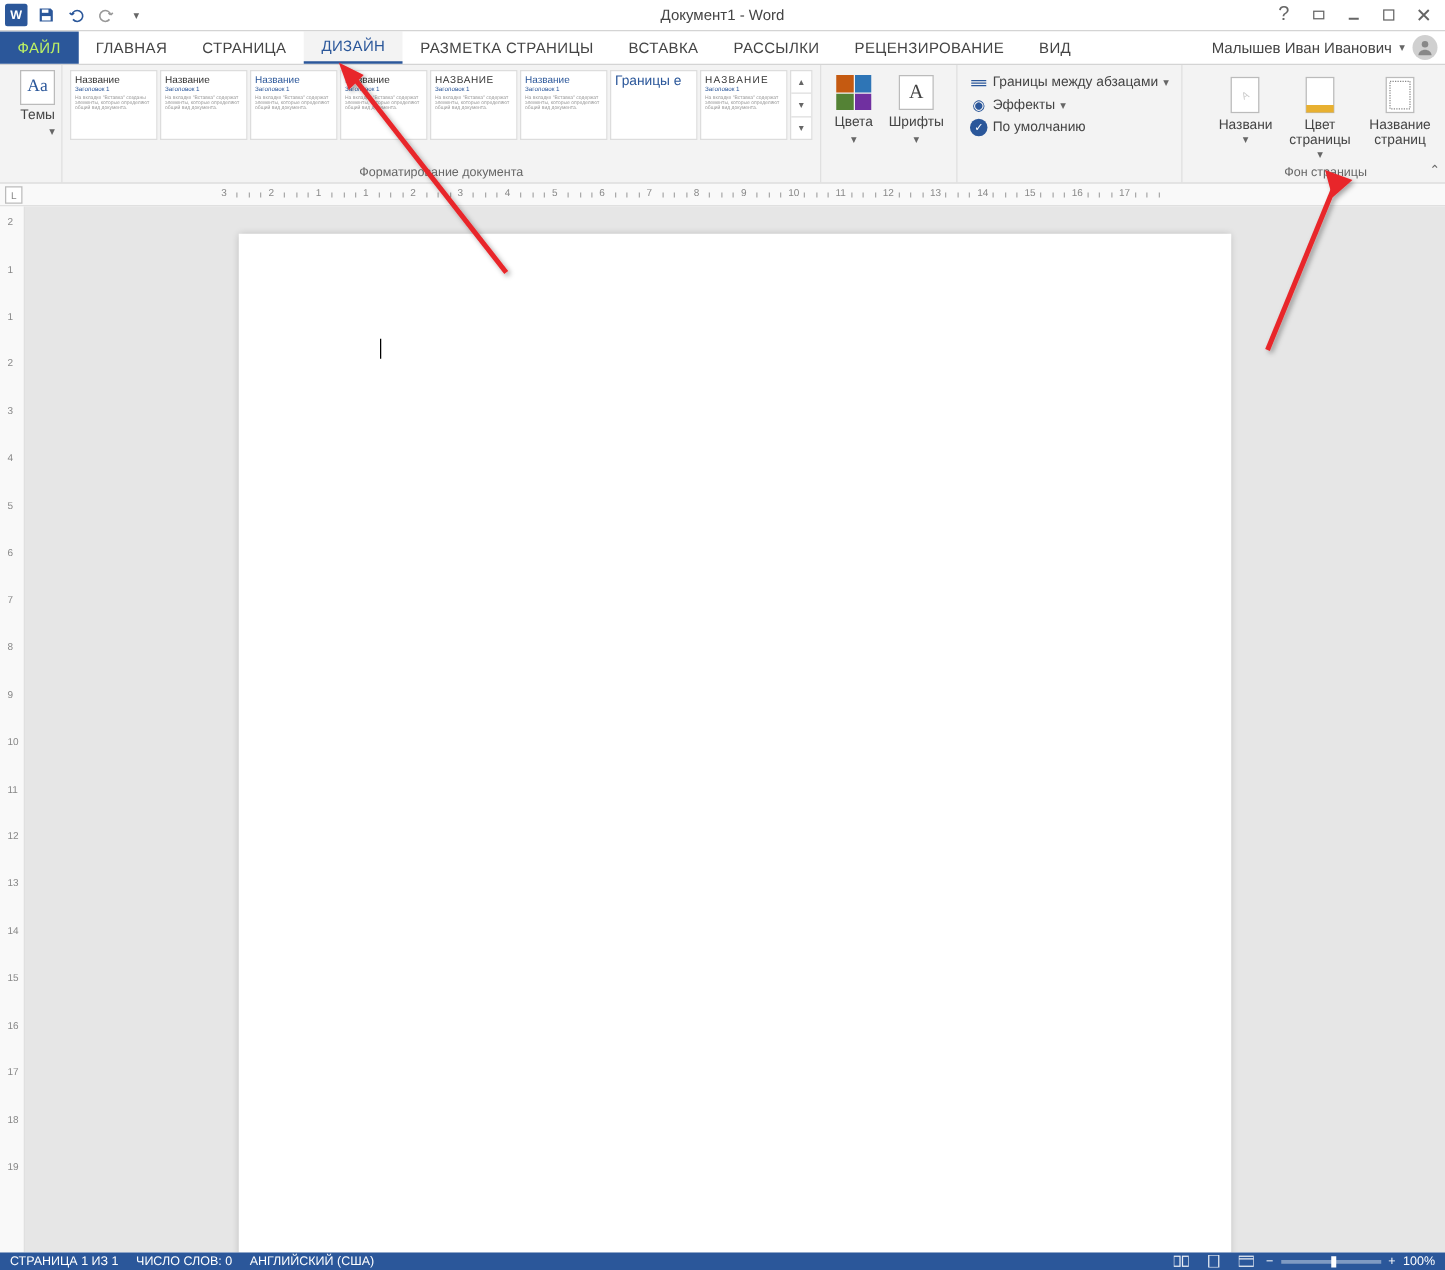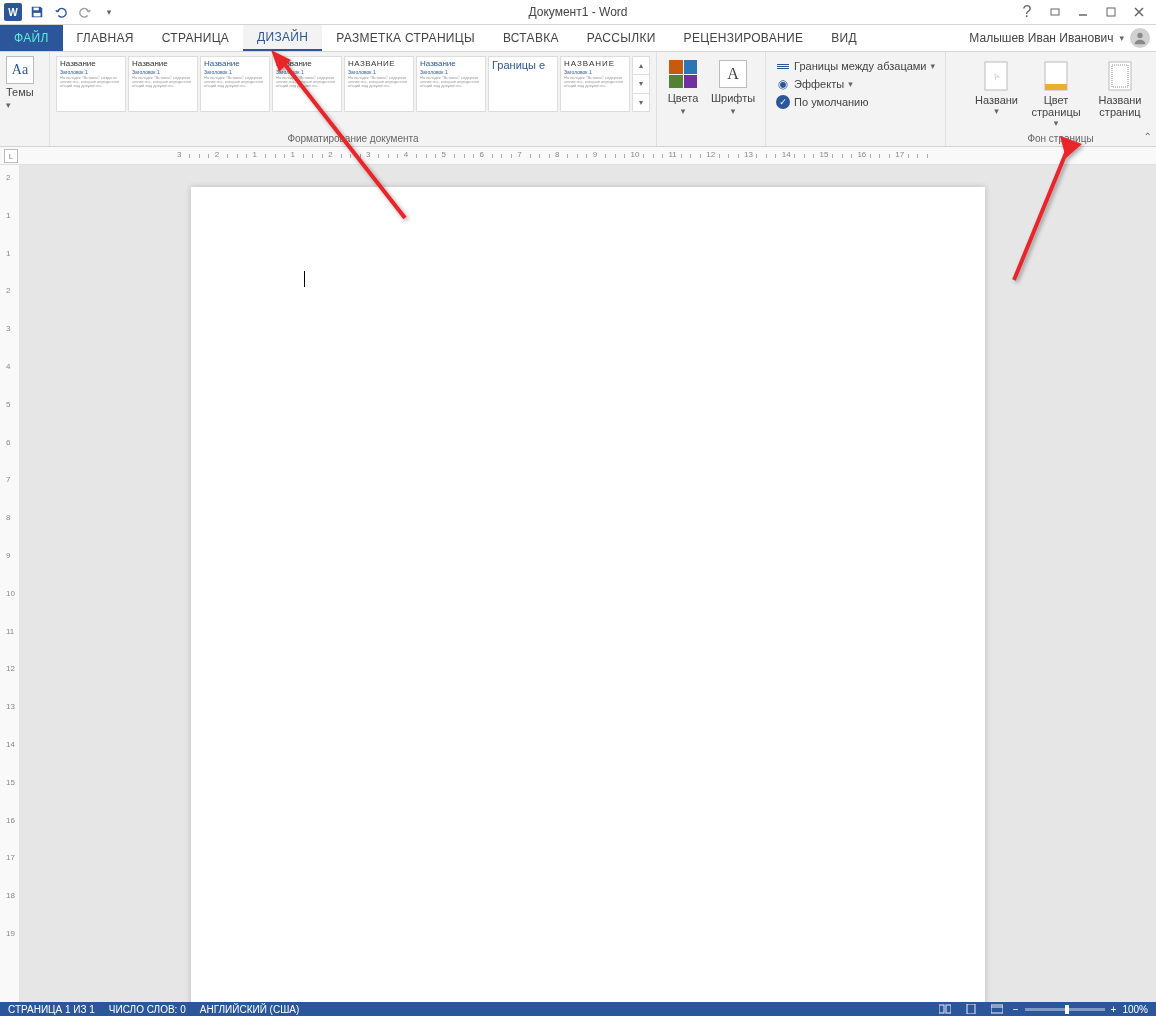--- a/index.html
+++ b/index.html
@@ -12,32 +12,32 @@
 .qat-btn { width:18px; height:18px; display:flex; align-items:center; justify-content:center; color:#444; cursor:pointer; }
 .qat-btn svg { width:14px; height:14px; }
 .doc-title { position:absolute; left:50%; transform:translateX(-50%); font-size:12px; color:#444; }
 .win-ctrls { margin-left:auto; display:flex; align-items:center; gap:2px; padding-right:4px; }
 .win-btn { width:26px; height:20px; display:flex; align-items:center; justify-content:center; color:#666; cursor:pointer; }
 .win-btn svg { width:10px; height:10px; }
 
 
 .tabs-row { height:27px; background:#fff; display:flex; align-items:stretch; border-bottom:1px solid #d4d4d4; }
 .tab { padding:0 14px; font-size:12px; display:flex; align-items:center; color:#444; cursor:pointer; letter-spacing:.3px; }
-.tab.file { background:#2b579a; color:#5eead4; font-weight:normal; }
+.tab.file { background:#2b579a; color:#bef264; font-weight:normal; }
 .tab.active { color:#2b579a; border-bottom:2px solid #2b579a; background:#f3f3f3; }
 .tabs-right { margin-left:auto; display:flex; align-items:center; padding-right:6px; font-size:12px; color:#444; gap:6px; }
 .avatar { width:20px; height:20px; border-radius:50%; background:#d0d0d0; display:flex; align-items:center; justify-content:center; }
 .avatar svg { width:14px; height:14px; fill:#888; }
 .drop-caret { font-size:9px; color:#666; }
 
 
 .ribbon { height:95px; background:#f3f3f3; border-bottom:1px solid #d4d4d4; display:flex; position:relative; }
 .ribbon-group { border-right:1px solid #e0e0e0; display:flex; flex-direction:column; position:relative; padding:4px 6px 0 6px; }
 .ribbon-group-label { position:absolute; bottom:2px; left:0; right:0; text-align:center; font-size:10px; color:#666; }
-.themes-btn { width:38px; display:flex; flex-direction:column; align-items:flex-start; gap:2px; cursor:pointer; }
+.themes-btn { width:38px; display:flex; flex-direction:column; align-items:flex-end; gap:2px; cursor:pointer; }
 .themes-ico { width:28px; height:28px; border:1px solid #bbb; display:flex; align-items:center; justify-content:center; font-size:14px; color:#2b579a; background:#fff; }
 .themes-ico span { font-family:Georgia,serif; }
 .btn-label { font-size:11px; color:#444; text-align:center; line-height:1.1; }
 
 .gallery { display:flex; gap:2px; height:60px; }
 .gallery-item { width:70px; height:56px; background:#fff; border:1px solid #ddd; padding:2px 3px; font-size:6px; color:#666; overflow:hidden; cursor:pointer; position:relative; }
 .gallery-item .gi-title { font-size:8px; color:#333; margin-bottom:1px; }
 .gallery-item .gi-title.blue { color:#2b579a; }
 .gallery-item .gi-title.caps { text-transform:uppercase; letter-spacing:.5px; }
 .gallery-item .gi-sub { font-size:5px; color:#2b579a; margin-bottom:1px; }
@@ -303,21 +303,21 @@
         <div class="btn-label" style="white-space:normal;width:56px;">Цвет страницы</div>
         <div class="drop-caret">▾</div>
       </div>
       <div class="pg-btn">
         <div class="ico-box">
             <svg viewBox="0 0 26 32">
               <rect x="2" y="2" width="22" height="28" fill="#fff" stroke="#bbb"></rect>
               <rect x="5" y="5" width="16" height="22" fill="none" stroke="#888" stroke-dasharray="1 1"></rect>
             </svg>
           </div>
-        <div class="btn-label" style="white-space:normal;width:52px;">Названи страниц</div>
+        <div class="btn-label" style="white-space:normal;width:52px;">Название страниц</div>
       </div>
     </div>
     <div class="ribbon-group-label">Фон страницы</div>
   </div>
   <div class="collapse-btn">⌃</div>
 </div>
 
 <div class="ruler-h">
   <div class="tab-stop">L</div>
   <div class="marks" id="ruler-h-marks">

